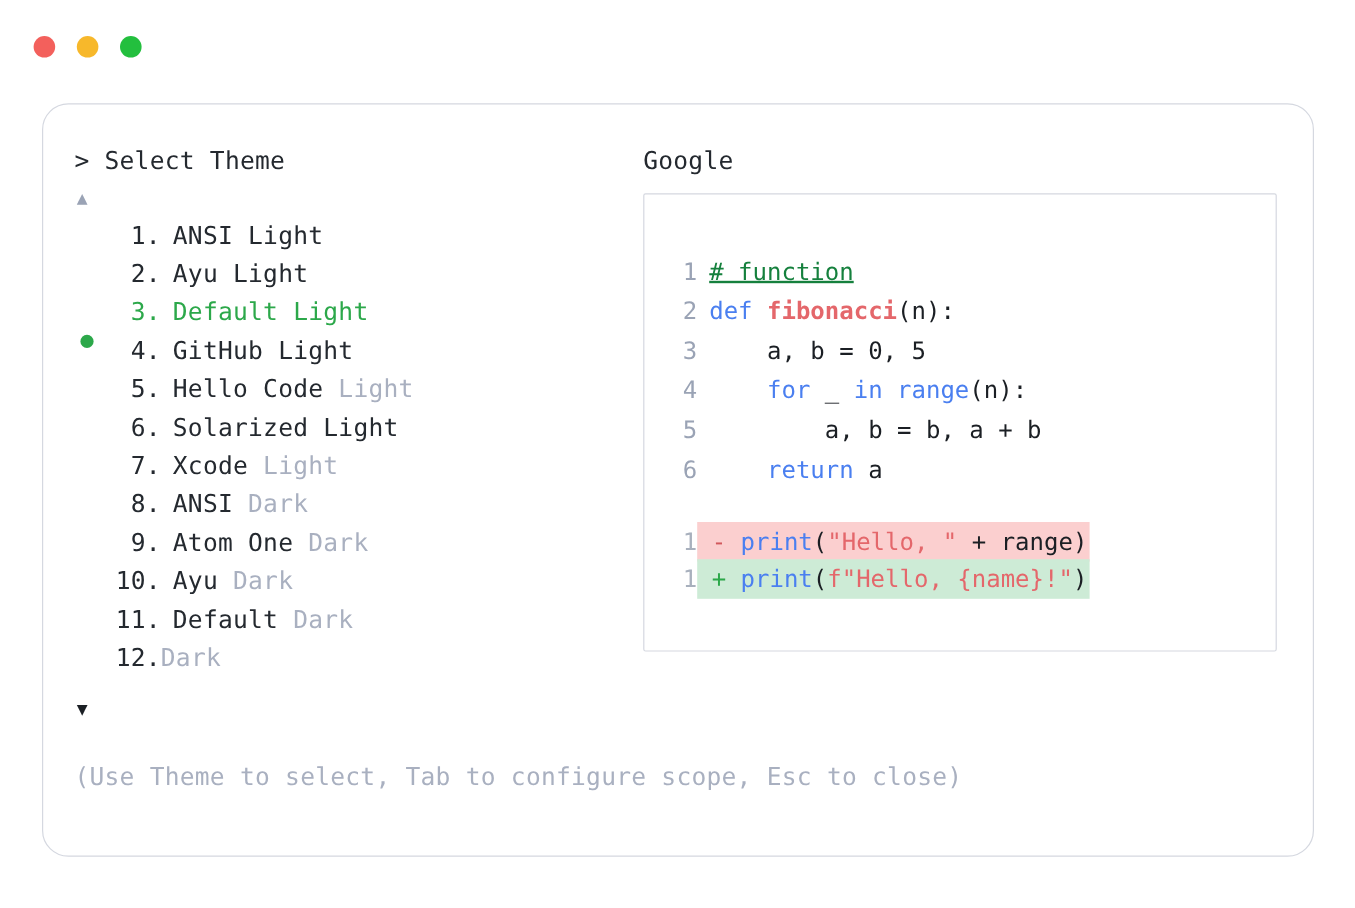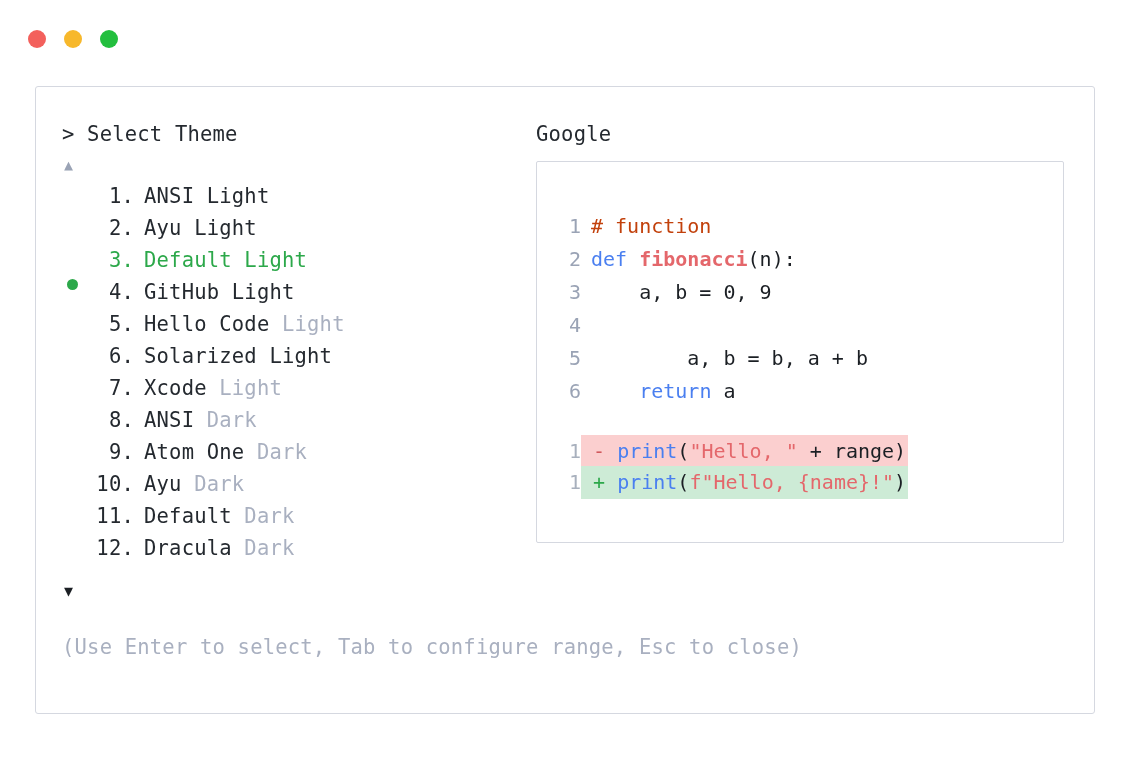--- a/index.html
+++ b/index.html
@@ -27,21 +27,21 @@
   .dot.red    { background: #f3605c; }
   .dot.yellow { background: #f7b82b; }
   .dot.green  { background: #23bf3e; }
 
   
   .card {
     position: absolute;
     left: 35px; top: 86px;
     width: 1060px; height: 628px;
     border: 1.6px solid #d5d8e0;
-    border-radius: 3px;
+    border-radius: 22px;
     background: #ffffff;
   }
 
   .card-inner {
     position: relative;
     width: 100%; height: 100%;
     padding: 0;
   }
 
   
@@ -152,21 +152,21 @@
   .gutter {
     flex: 0 0 44px;
     width: 44px;
     text-align: right;
     color: #9aa3b5;
     padding-right: 0;
   }
   .code-text { padding-left: 10px; white-space: pre; }
 
   
-  .tok-comment { color: #c2410c; }
+  .tok-comment { color: #15803d; text-decoration: underline; }
   .tok-keyword { color: #4a7ff0; }
   .tok-func    { color: #e4676b; font-weight: bold; }
   .tok-plain   { color: #1b1f24; }
   .tok-string  { color: #e4676b; }
 
   
   .diff-gap { height: 27px; }
   .diff-line { display: flex; align-items: baseline; height: 31px; white-space: pre; }
   .diff-line .gutter { color: #a8b0bd; }
   .diff-body { display: inline-block; padding: 0 2px 0 0; white-space: pre; }
@@ -211,42 +211,42 @@
             <li class="theme-item"><span class="bullet-slot"></span><span class="num-slot">2.</span><span class="name-slot">Ayu </span><span class="variant-slot strong">Light</span></li>
             <li class="theme-item selected"><span class="bullet-slot"><span class="bullet"></span></span><span class="num-slot">3.</span><span class="name-slot">Default </span><span class="variant-slot strong">Light</span></li>
             <li class="theme-item"><span class="bullet-slot"></span><span class="num-slot">4.</span><span class="name-slot">GitHub </span><span class="variant-slot strong">Light</span></li>
             <li class="theme-item"><span class="bullet-slot"></span><span class="num-slot">5.</span><span class="name-slot">Hello Code </span><span class="variant-slot">Light</span></li>
             <li class="theme-item"><span class="bullet-slot"></span><span class="num-slot">6.</span><span class="name-slot">Solarized </span><span class="variant-slot strong">Light</span></li>
             <li class="theme-item"><span class="bullet-slot"></span><span class="num-slot">7.</span><span class="name-slot">Xcode </span><span class="variant-slot">Light</span></li>
             <li class="theme-item"><span class="bullet-slot"></span><span class="num-slot">8.</span><span class="name-slot">ANSI </span><span class="variant-slot">Dark</span></li>
             <li class="theme-item"><span class="bullet-slot"></span><span class="num-slot">9.</span><span class="name-slot">Atom One </span><span class="variant-slot">Dark</span></li>
             <li class="theme-item"><span class="bullet-slot"></span><span class="num-slot">10.</span><span class="name-slot">Ayu </span><span class="variant-slot">Dark</span></li>
             <li class="theme-item"><span class="bullet-slot"></span><span class="num-slot">11.</span><span class="name-slot">Default </span><span class="variant-slot">Dark</span></li>
-            <li class="theme-item"><span class="bullet-slot"></span><span class="num-slot">12.</span><span class="name-slot">Dracula </span><span class="variant-slot">Dark</span></li>
+            <li class="theme-item"><span class="bullet-slot"></span><span class="num-slot">12.</span><span class="variant-slot">Dark</span></li>
           </ul>
 
         <div class="scroll-arrow down">▼</div>
       </div>
 
       <div class="col-right">
         <div class="panel-title">Google</div>
 
         <div class="preview-box">
           <div class="code">
               <div class="code-line"><span class="gutter">1</span><span class="code-text"><span class="tok-comment"># function</span></span></div>
               <div class="code-line"><span class="gutter">2</span><span class="code-text"><span class="tok-keyword">def </span><span class="tok-func">fibonacci</span><span class="tok-plain">(n):</span></span></div>
-              <div class="code-line"><span class="gutter">3</span><span class="code-text"><span class="tok-plain">    a, b = 0, 9</span></span></div>
-              <div class="code-line"><span class="gutter">4</span></div>
+              <div class="code-line"><span class="gutter">3</span><span class="code-text"><span class="tok-plain">    a, b = 0, 5</span></span></div>
+              <div class="code-line"><span class="gutter">4</span><span class="code-text"><span class="tok-plain">    </span><span class="tok-keyword">for</span><span class="tok-plain"> _ </span><span class="tok-keyword">in range</span><span class="tok-plain">(n):</span></span></div>
               <div class="code-line"><span class="gutter">5</span><span class="code-text"><span class="tok-plain">        a, b = b, a + b</span></span></div>
               <div class="code-line"><span class="gutter">6</span><span class="code-text"><span class="tok-plain">    </span><span class="tok-keyword">return</span><span class="tok-plain"> a</span></span></div>
               <div class="diff-gap"></div>
               <div class="diff-line del"><span class="gutter">1</span><span class="diff-body"><span class="marker-del"> - </span><span class="tok-keyword">print</span><span class="tok-plain">(</span><span class="tok-string">"Hello, "</span><span class="tok-plain"> + range)</span></span></div>
               <div class="diff-line add"><span class="gutter">1</span><span class="diff-body"><span class="marker-add"> + </span><span class="tok-keyword">print</span><span class="tok-plain">(</span><span class="tok-string">f"Hello, {name}!"</span><span class="tok-plain">)</span></span></div>
             </div>
         </div>
       </div>
 
     </div>
 
-    <div class="hint">(Use Enter to select, Tab to configure range, Esc to close)</div>
+    <div class="hint">(Use Theme to select, Tab to configure scope, Esc to close)</div>
 
   </div>
 </div>
 
 </body></html>

